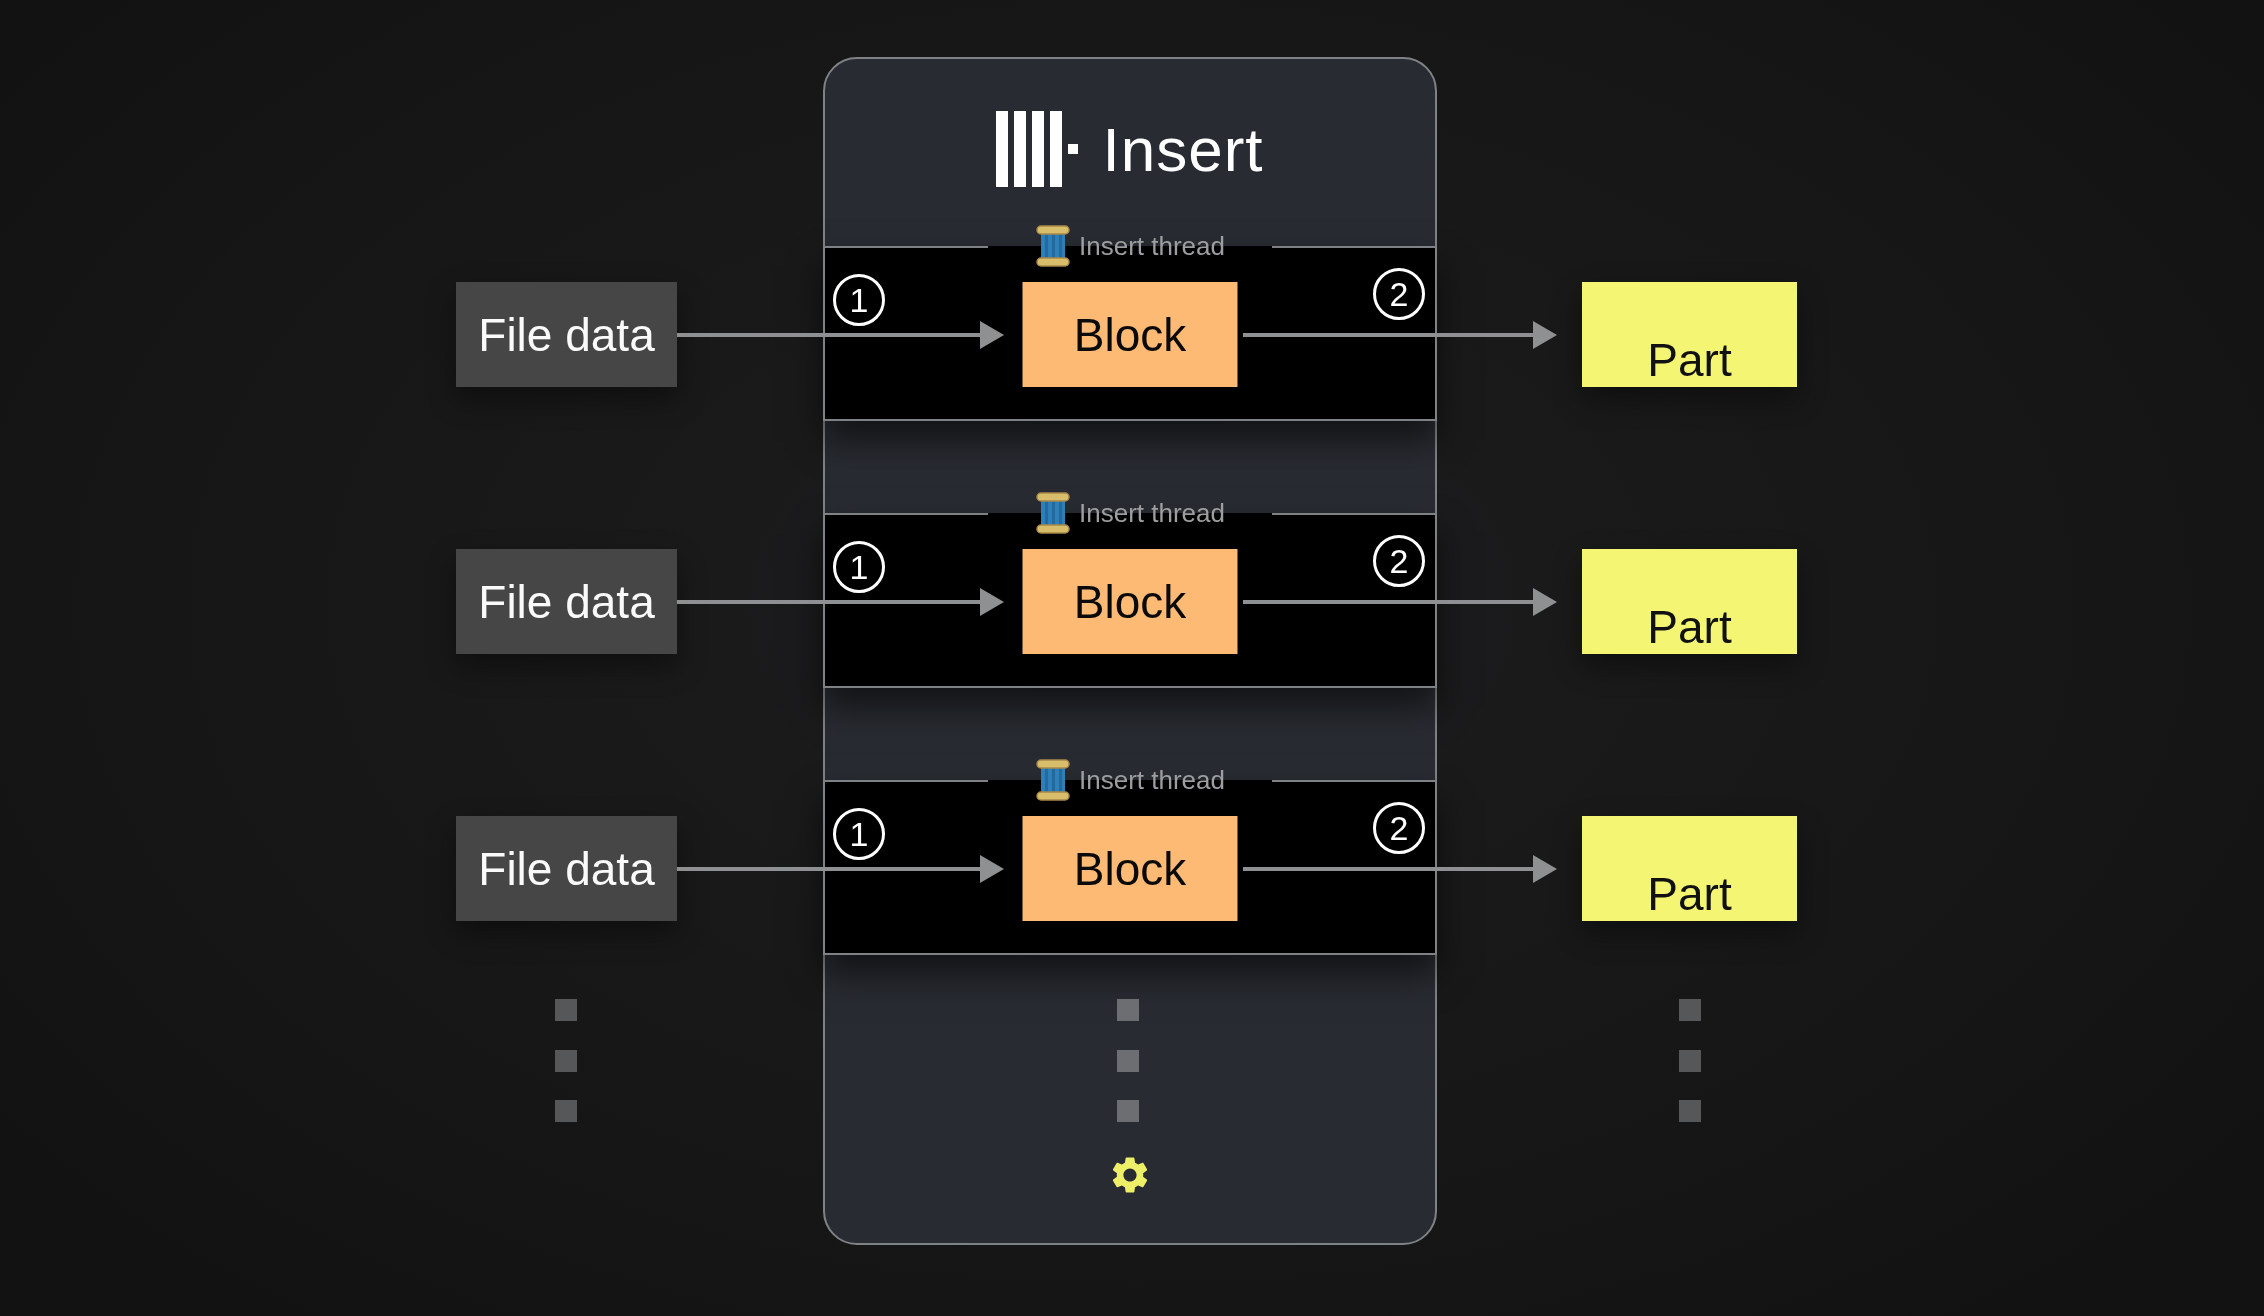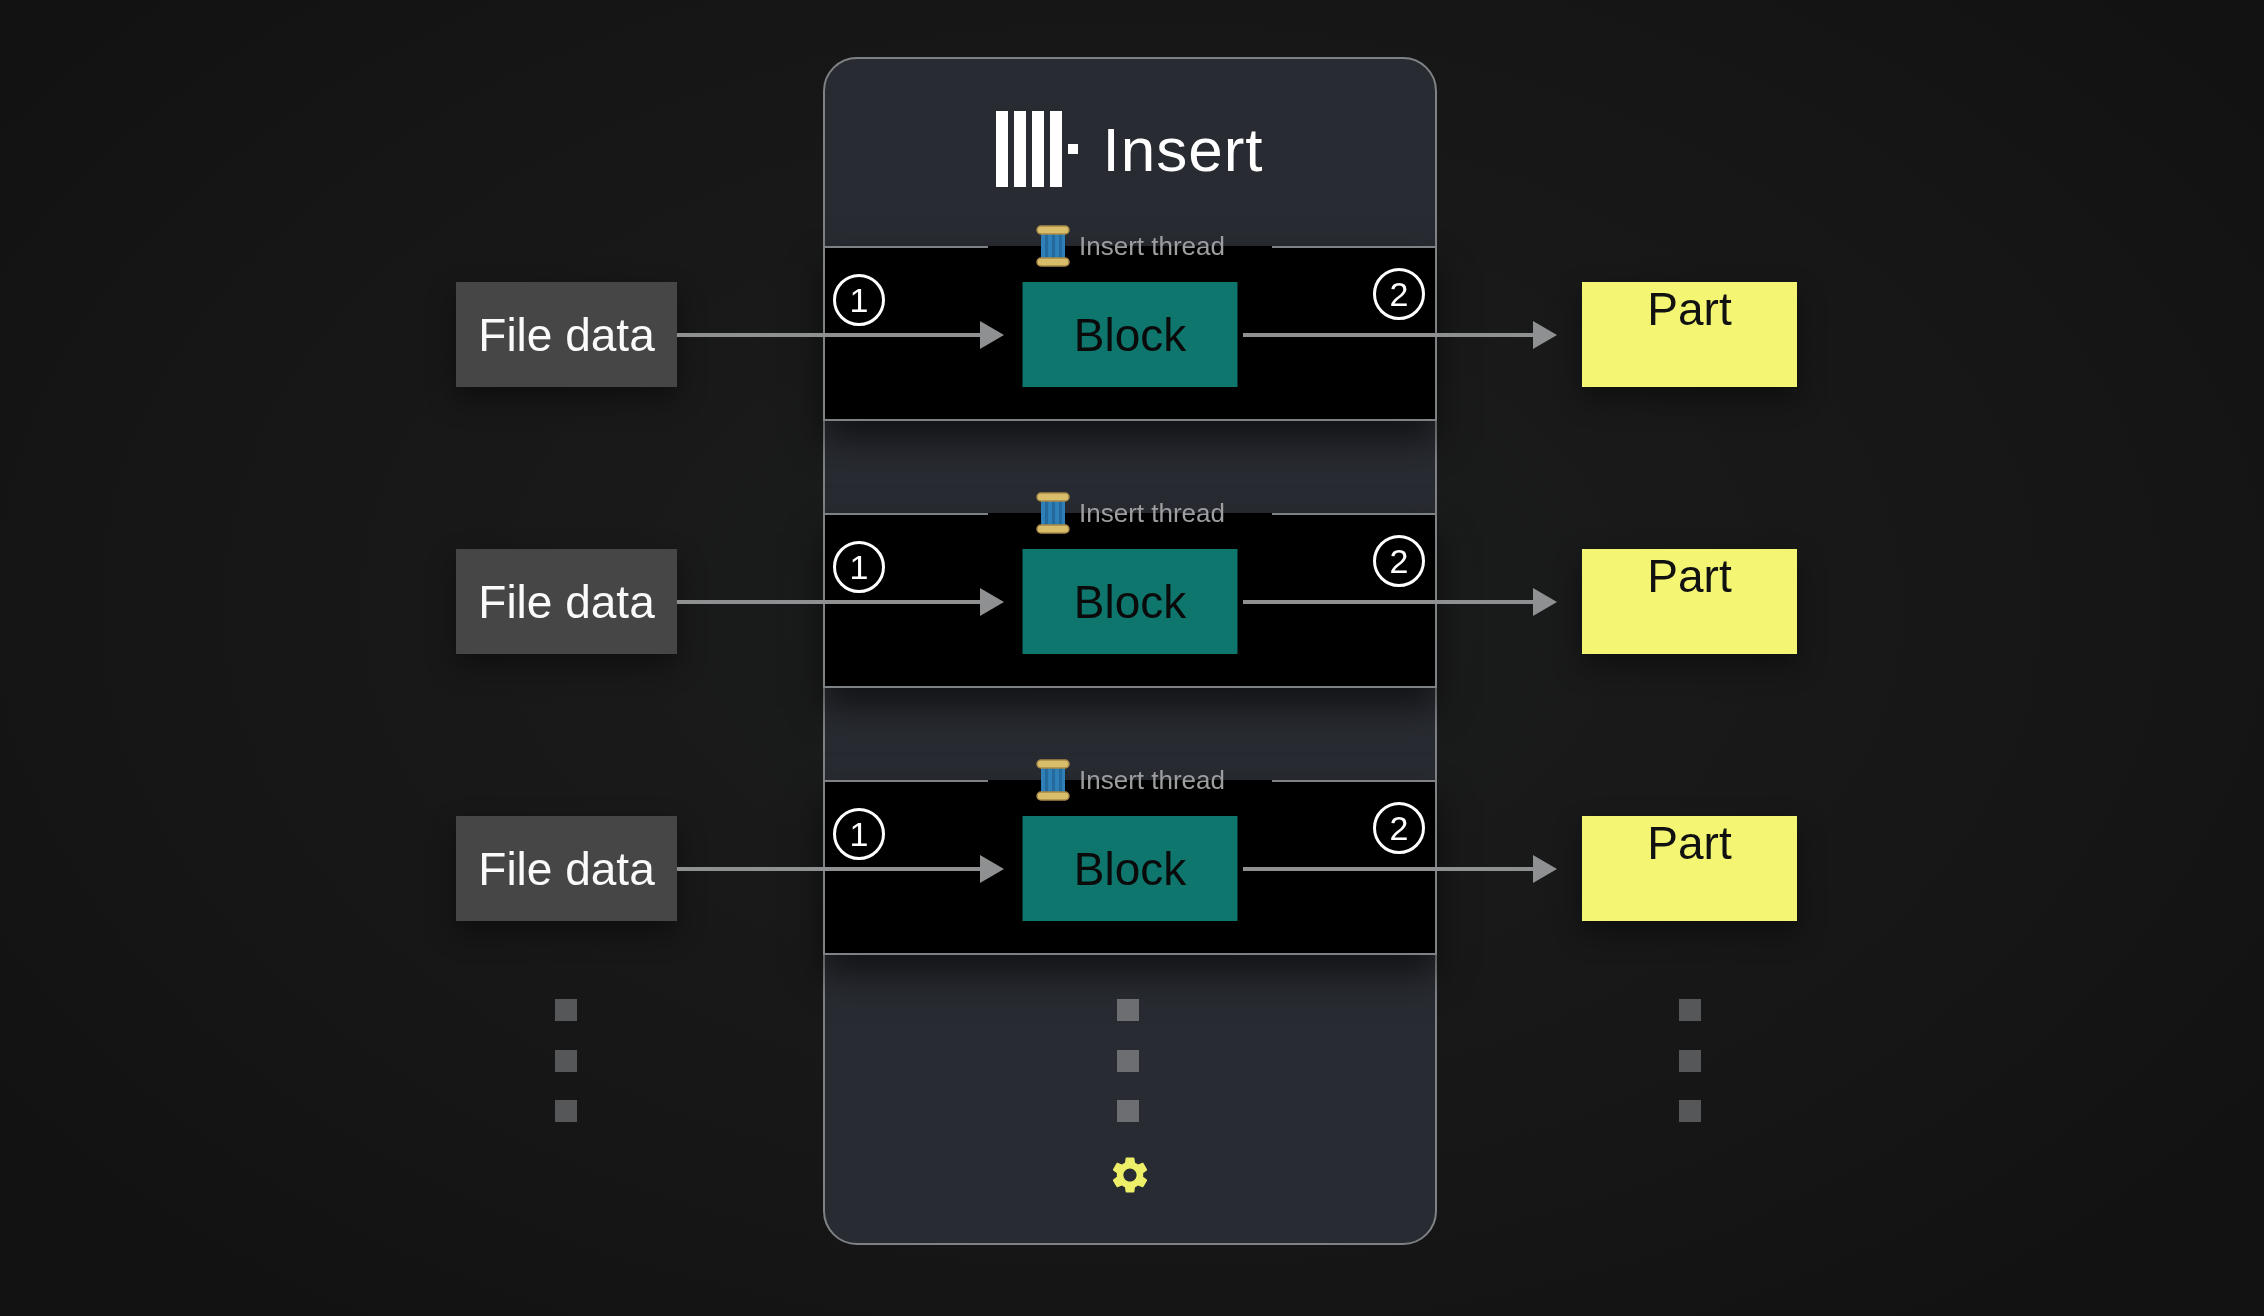--- a/index.html
+++ b/index.html
@@ -39,33 +39,33 @@
   .legend .legend-text{color:#9c9ea0;font-size:26px;}
   .step-circle{
     position:absolute;width:52px;height:52px;border:3px solid #fff;border-radius:50%;
     box-sizing:border-box;display:flex;align-items:center;justify-content:center;
     color:#fff;font-size:34px;line-height:1;
   }
   .step-circle.in{left:8px;top:28px;}
   .step-circle.out{right:10px;top:22px;}
   .block-box{
     position:absolute;left:50%;transform:translateX(-50%);top:36px;
-    width:215px;height:105px;background:#0f766e;color:#0a0a0a;
+    width:215px;height:105px;background:#fdba74;color:#0a0a0a;
     display:flex;align-items:center;justify-content:center;font-size:46px;
     box-shadow:0 10px 22px rgba(0,0,0,.45);
   }
   
   .file-box{
     position:absolute;left:456px;width:221px;height:105px;background:#464646;
     color:#fafafa;display:flex;align-items:center;justify-content:center;font-size:46px;
     box-shadow:0 12px 26px rgba(0,0,0,.4);
   }
   .part-box{
     position:absolute;left:1582px;width:215px;height:105px;background:#f4f573;
-    color:#111;display:flex;align-items:flex-start;justify-content:center;font-size:46px;
+    color:#111;display:flex;align-items:flex-end;justify-content:center;font-size:46px;
     box-shadow:0 12px 26px rgba(0,0,0,.4);
   }
   .r1{top:282px;} .r2{top:549px;} .r3{top:816px;}
   
   .arrow{position:absolute;height:4px;background:#8e9092;z-index:5;}
   .arrow::after{
     content:"";position:absolute;left:100%;top:50%;transform:translateY(-50%);
     border-left:24px solid #8e9092;border-top:14px solid transparent;border-bottom:14px solid transparent;
   }
   .arrow.in{left:677px;width:303px;}

